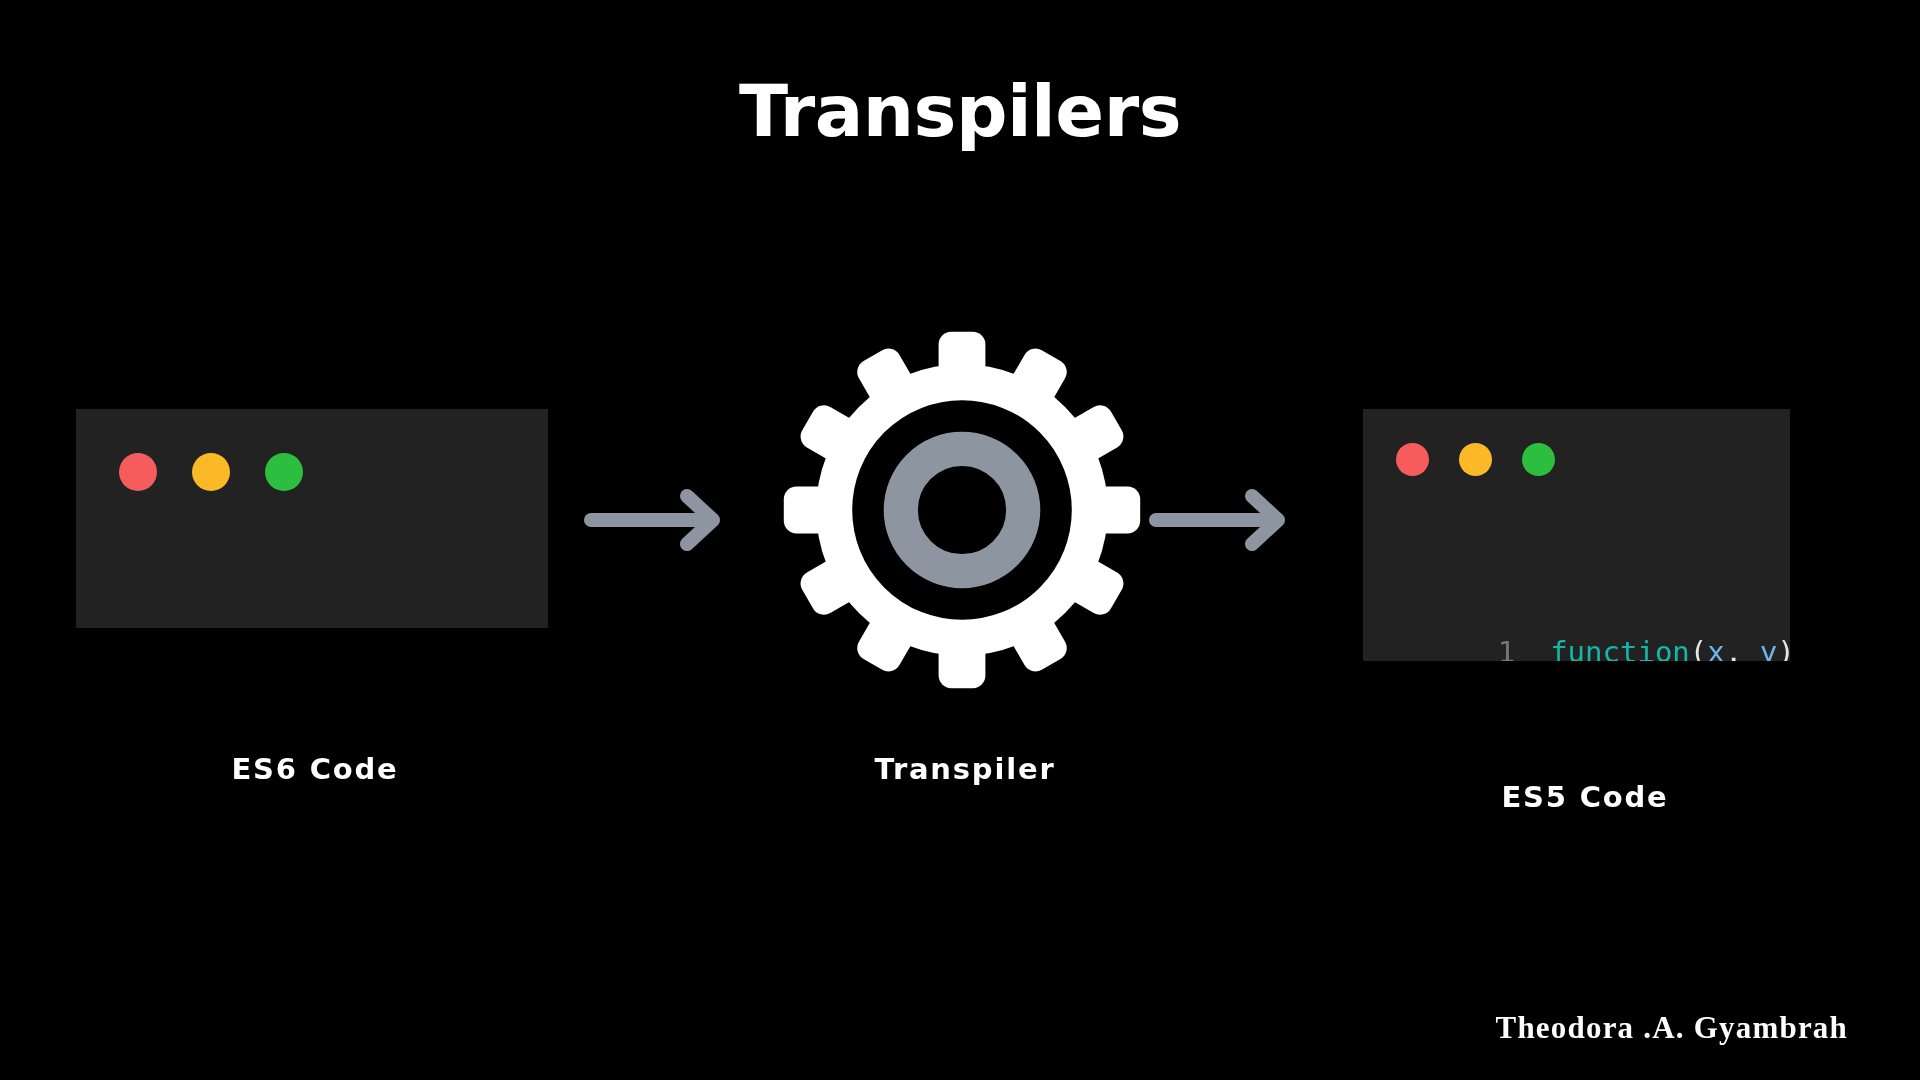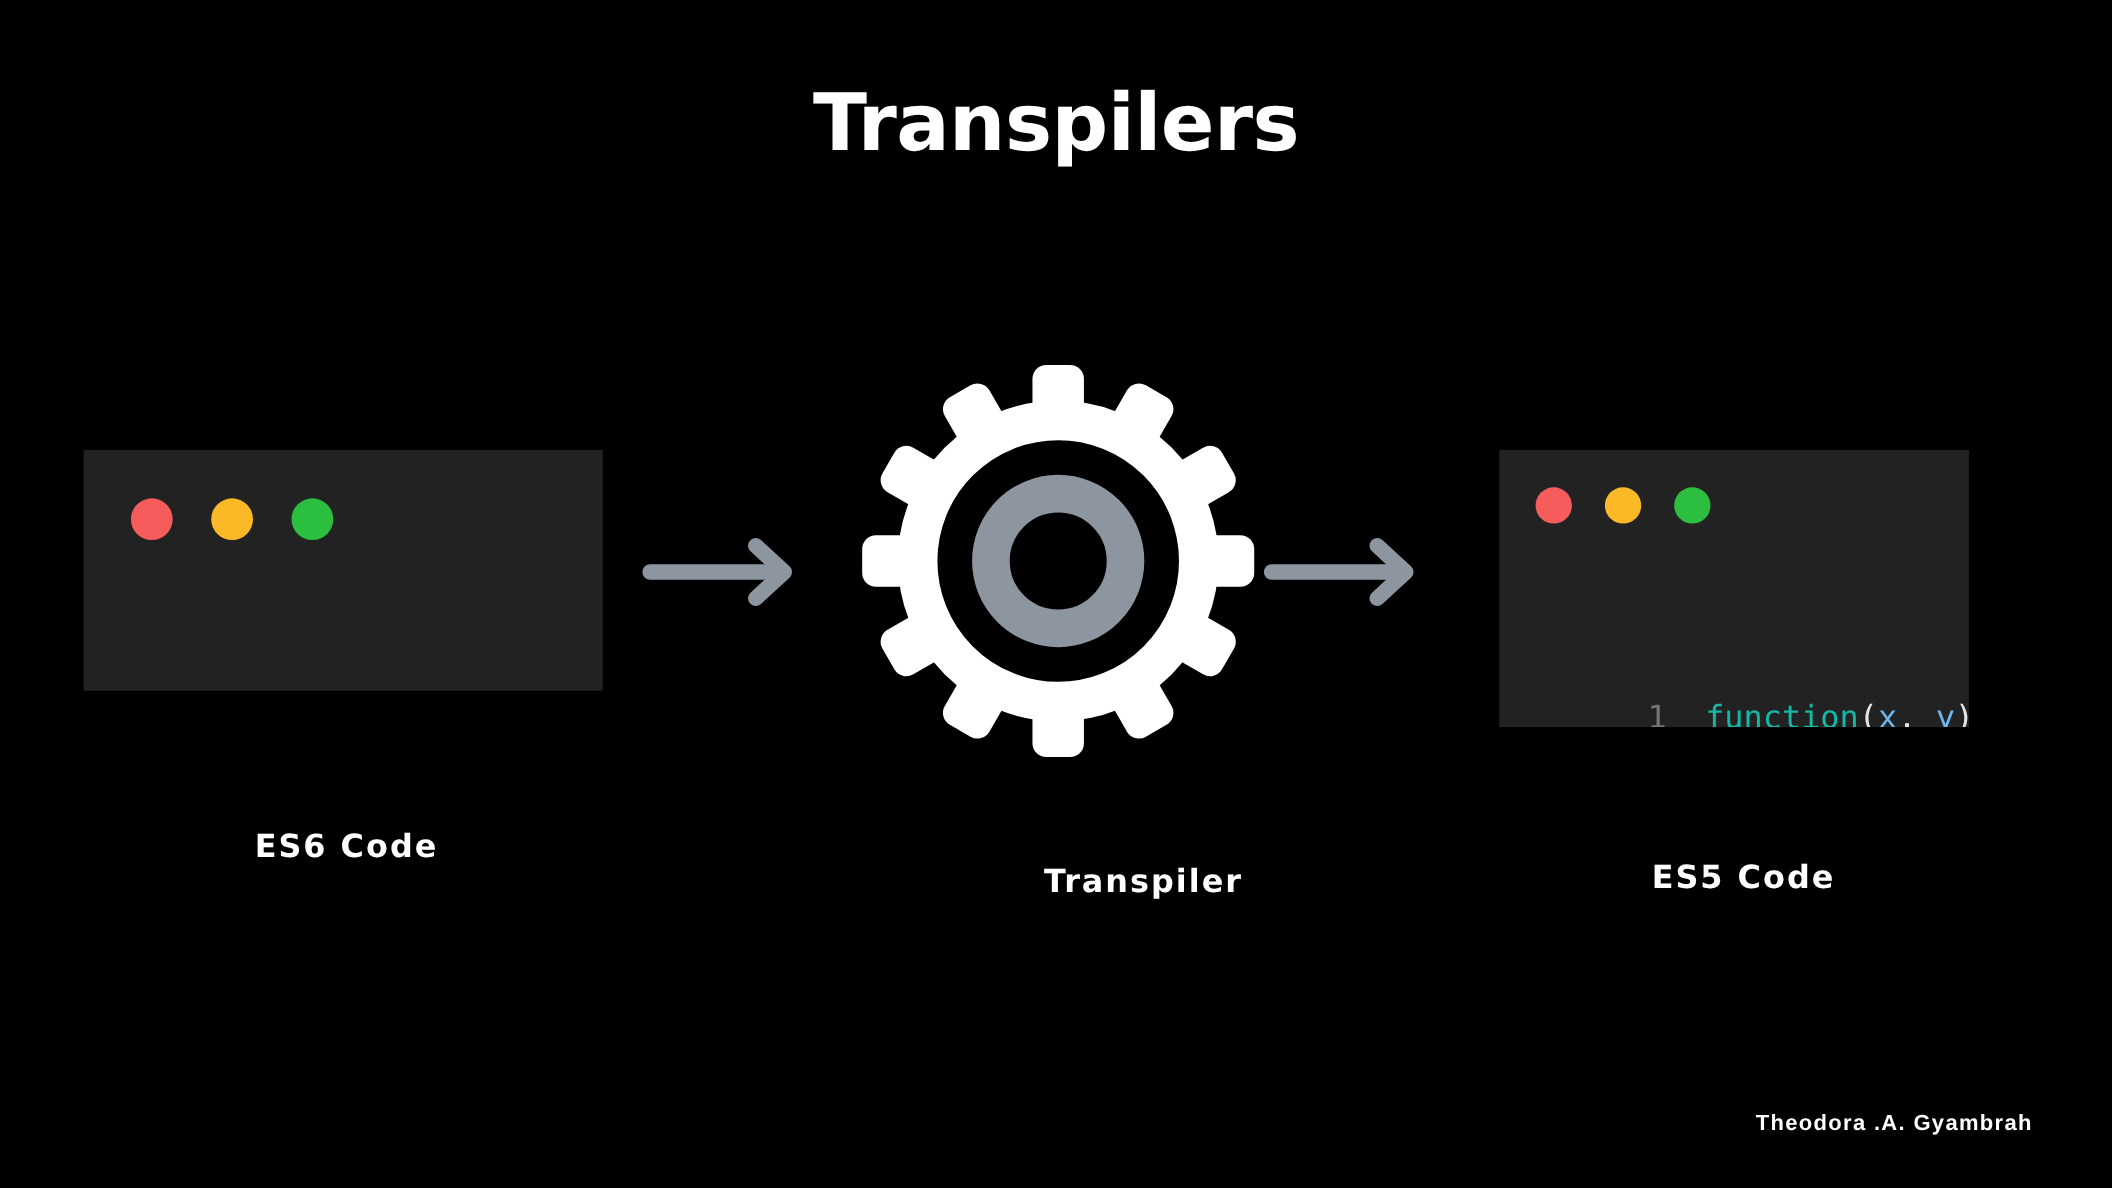--- a/index.html
+++ b/index.html
@@ -121,31 +121,31 @@
     position: absolute;
     color: #ffffff;
     font-family: "DejaVu Sans", "Liberation Sans", sans-serif;
     font-size: 29px;
     font-weight: bold;
     letter-spacing: 1.8px;
     text-align: center;
     white-space: nowrap;
   }
   #caption-es6        { left: 150px;  top: 752px; width: 330px; }
-  #caption-transpiler { left: 800px;  top: 784px; width: 330px; text-align: right; }
+  #caption-transpiler { left: 800px;  top: 752px; width: 330px; }
   #caption-es5        { left: 1420px; top: 780px; width: 330px; }
 
   
   #author-signature {
     position: absolute;
     right: 72px;
     top: 1010px;
     color: #ffffff;
-    font-family: Liberation Sans, sans-serif;
-    font-size: 20px;
+    font-family: Liberation Serif, serif;
+    font-size: 31px;
     font-weight: bold;
     letter-spacing: 1.2px;
     white-space: nowrap;
   }
 </style>
 </head>
 <body>
 
 <div class="slide-title">Transpilers</div>
 

